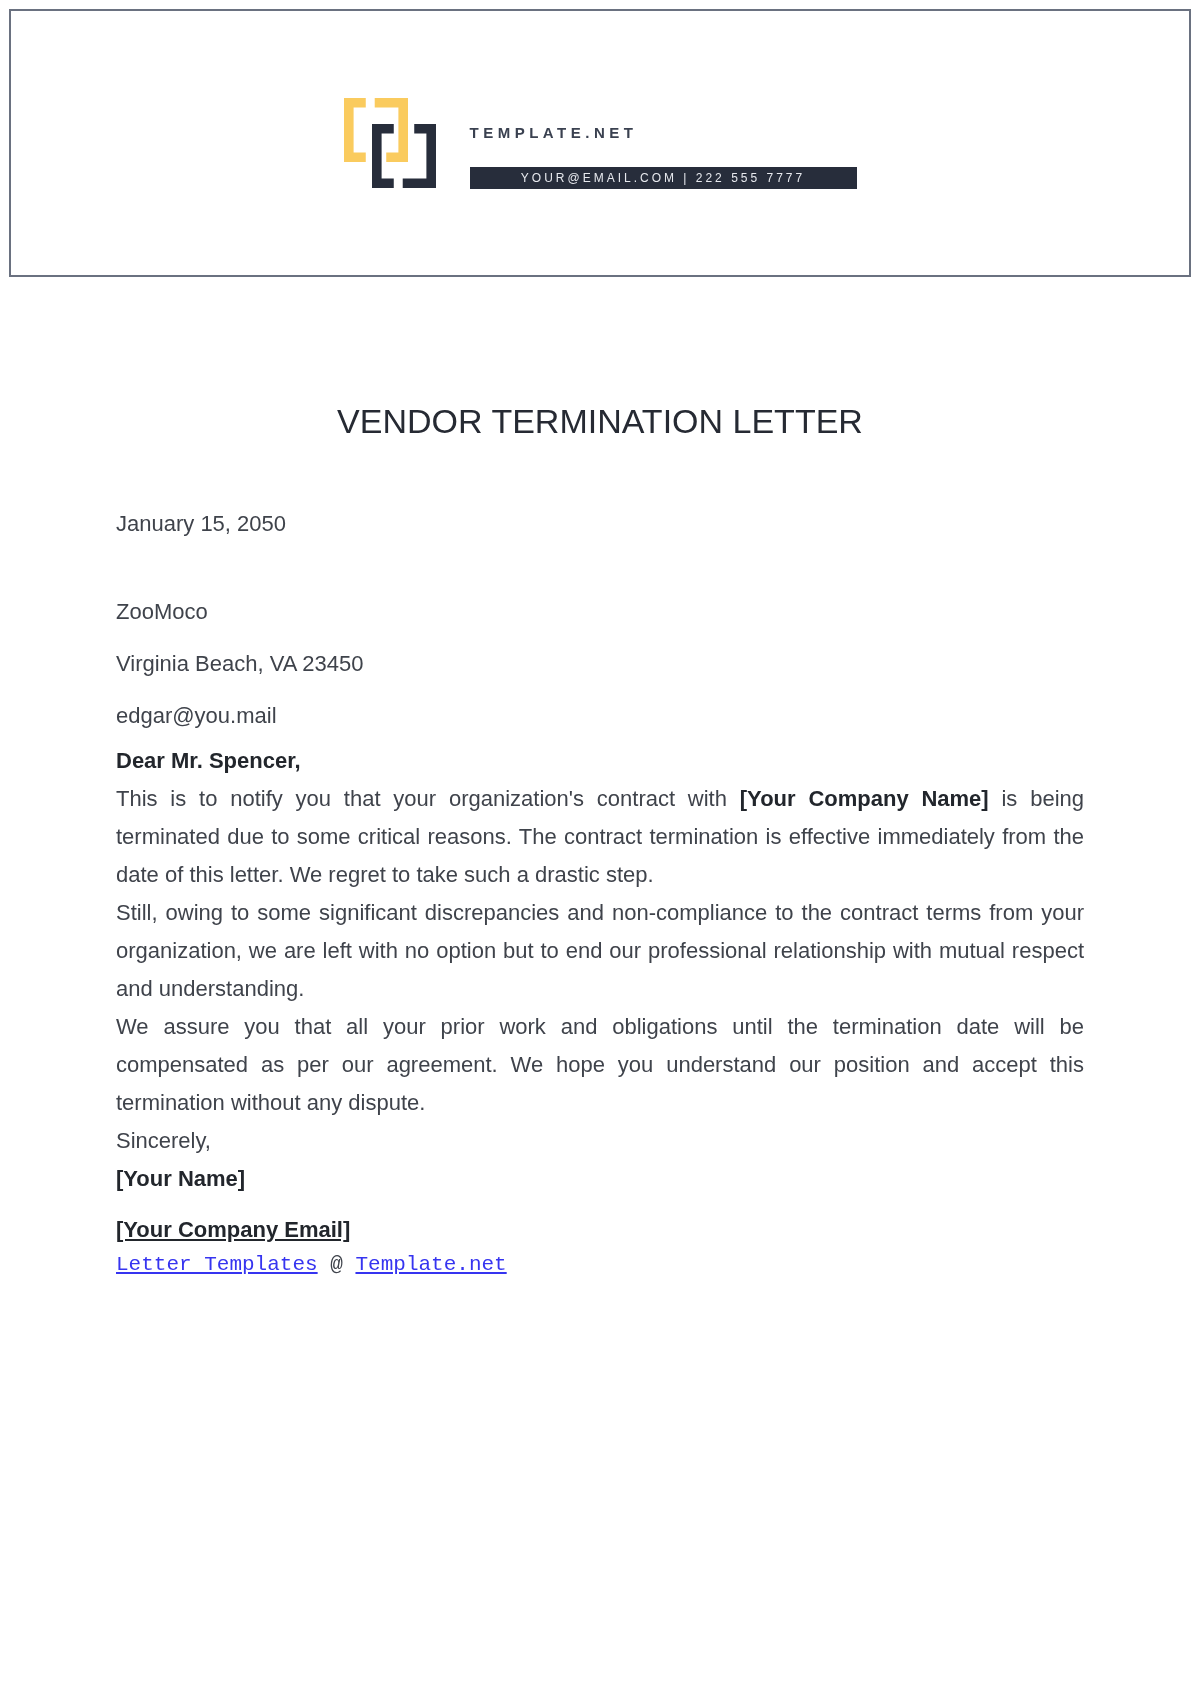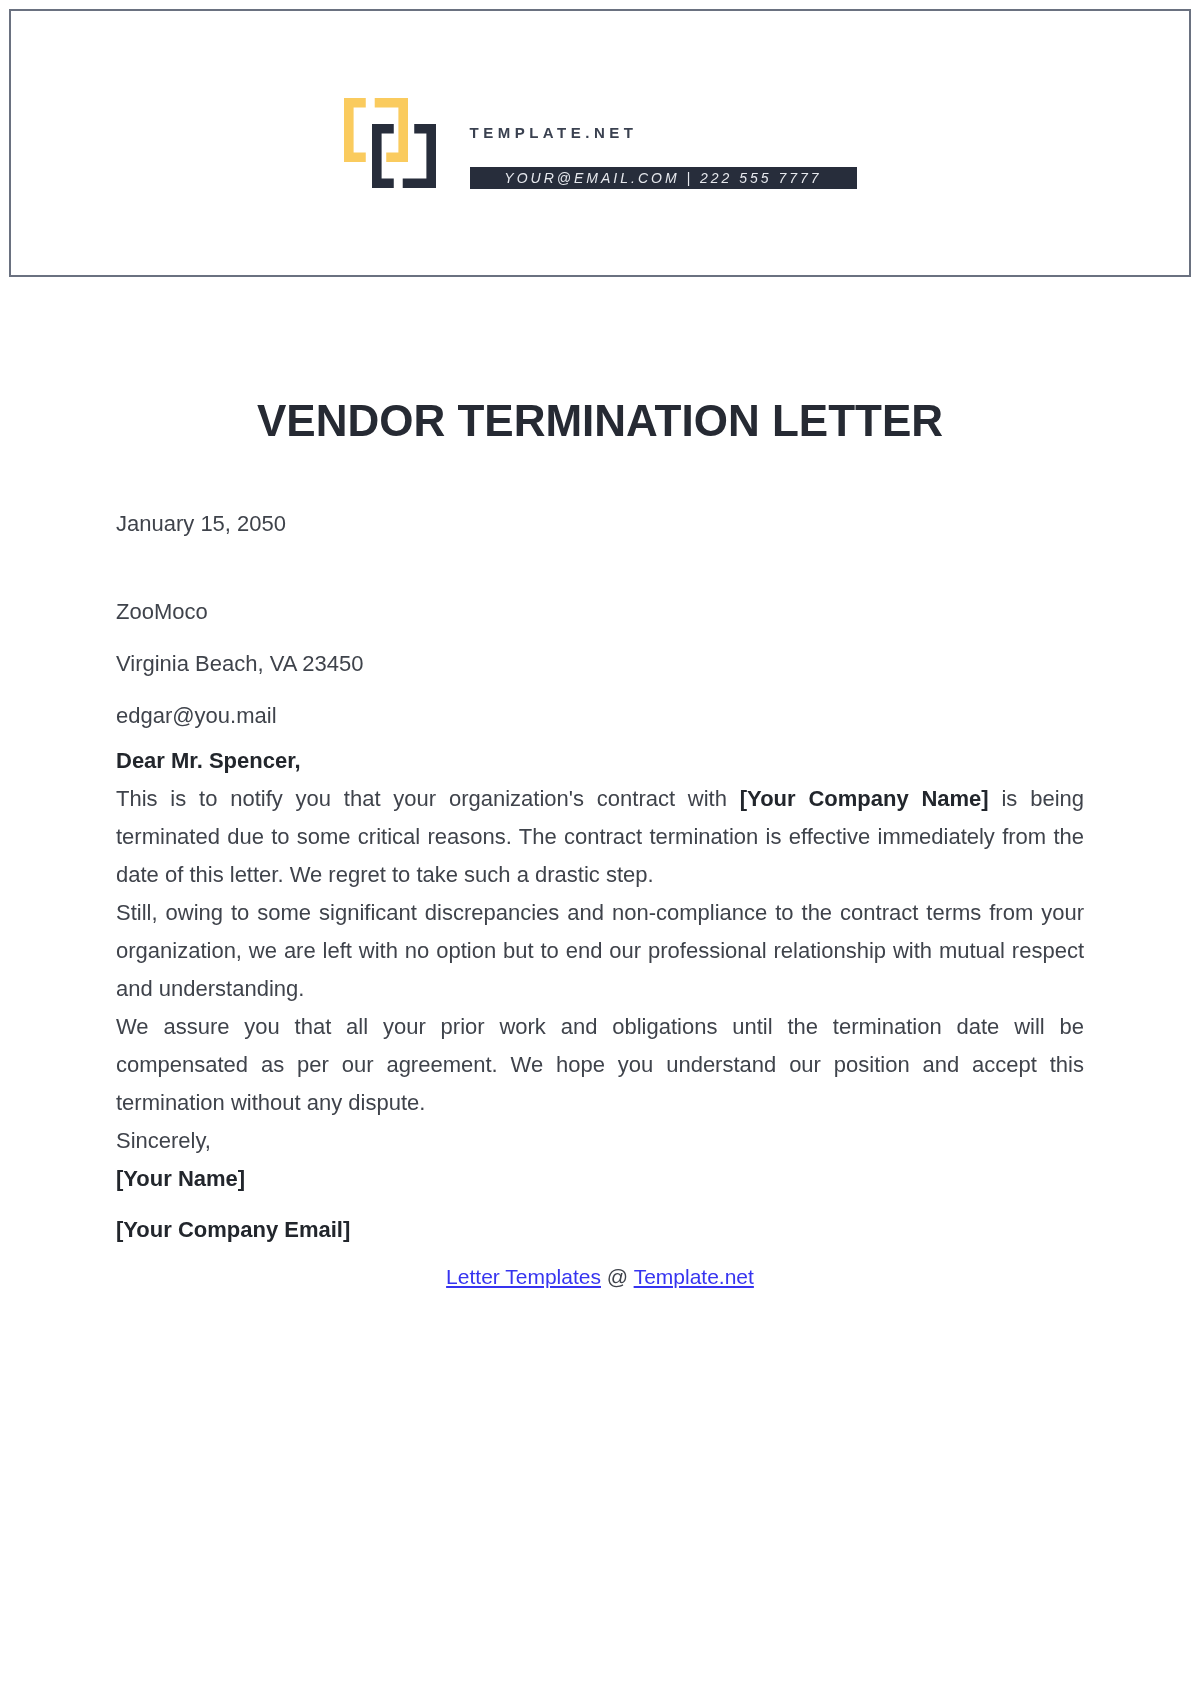--- a/index.html
+++ b/index.html
@@ -36,33 +36,32 @@
   .brand-bar {
     margin-top: 26px;
     width: 387px;
     height: 22px;
     background: #272d3b;
     display: flex;
     align-items: center;
     justify-content: center;
   }
   .brand-bar span {
-    font-size: 14px;
+    font-size: 12px;
     letter-spacing: 3px;
     color: #e7e9ee;
     white-space: nowrap;
-    font-style: italic;
   }
   
   .doc-title {
     margin: 124px 0 0 0;
     text-align: center;
-    font-size: 44px;
+    font-size: 34px;
     line-height: 40px;
-    font-weight: bold;
+    font-weight: normal;
     color: #262a33;
     letter-spacing: 0px;
   }
   .content { padding: 0 116px; }
   .date-line {
     margin: 72px 0 0 0;
     font-size: 22px;
     line-height: 22px;
   }
   .recipient { margin-top: 51px; }
@@ -73,26 +72,26 @@
   }
   .body-block {
     font-size: 22px;
     line-height: 38px;
   }
   .body-block p { margin: 0; }
   .salutation, .strong-line { font-weight: bold; color: #22262c; }
   .body-p { text-align: justify; }
   .body-p b { font-weight: bold; color: #22262c; }
   .sig-title { margin-top: 14px !important; }
-  .sig-email { margin-top: 13px !important; }
+  .sig-email { margin-top: 13px !important; text-decoration: underline; }
   .footer-line {
-    margin-top: 12px;
-    text-align: center;
+    text-align: left;
     font-size: 21px;
     line-height: 31px;
+    font-family: Liberation Mono, monospace;
   }
   .footer-line a {
     color: #3634f0;
     text-decoration: underline;
     cursor: pointer;
   }
   .footer-line .at-sep { color: #3f434b; text-decoration: none; }
 </style>
 </head>
 <body>

